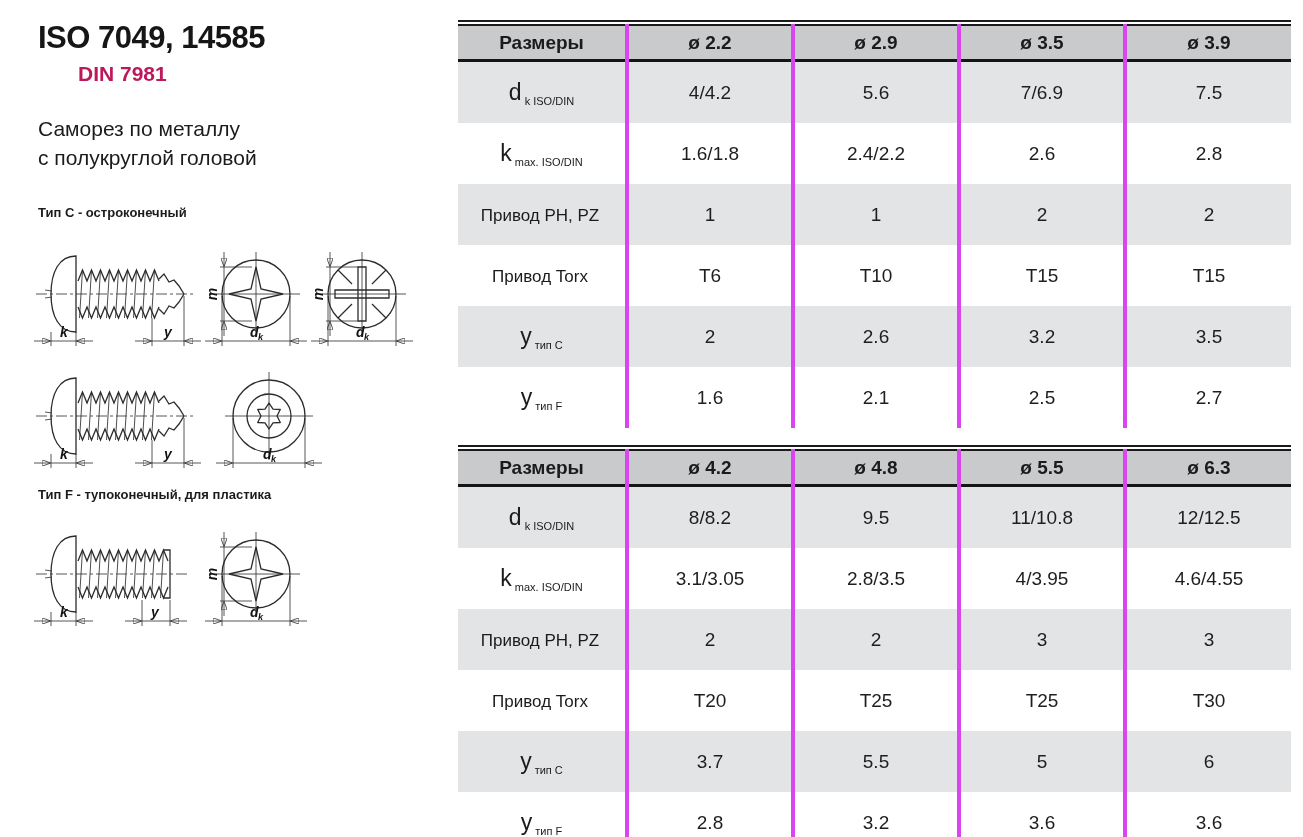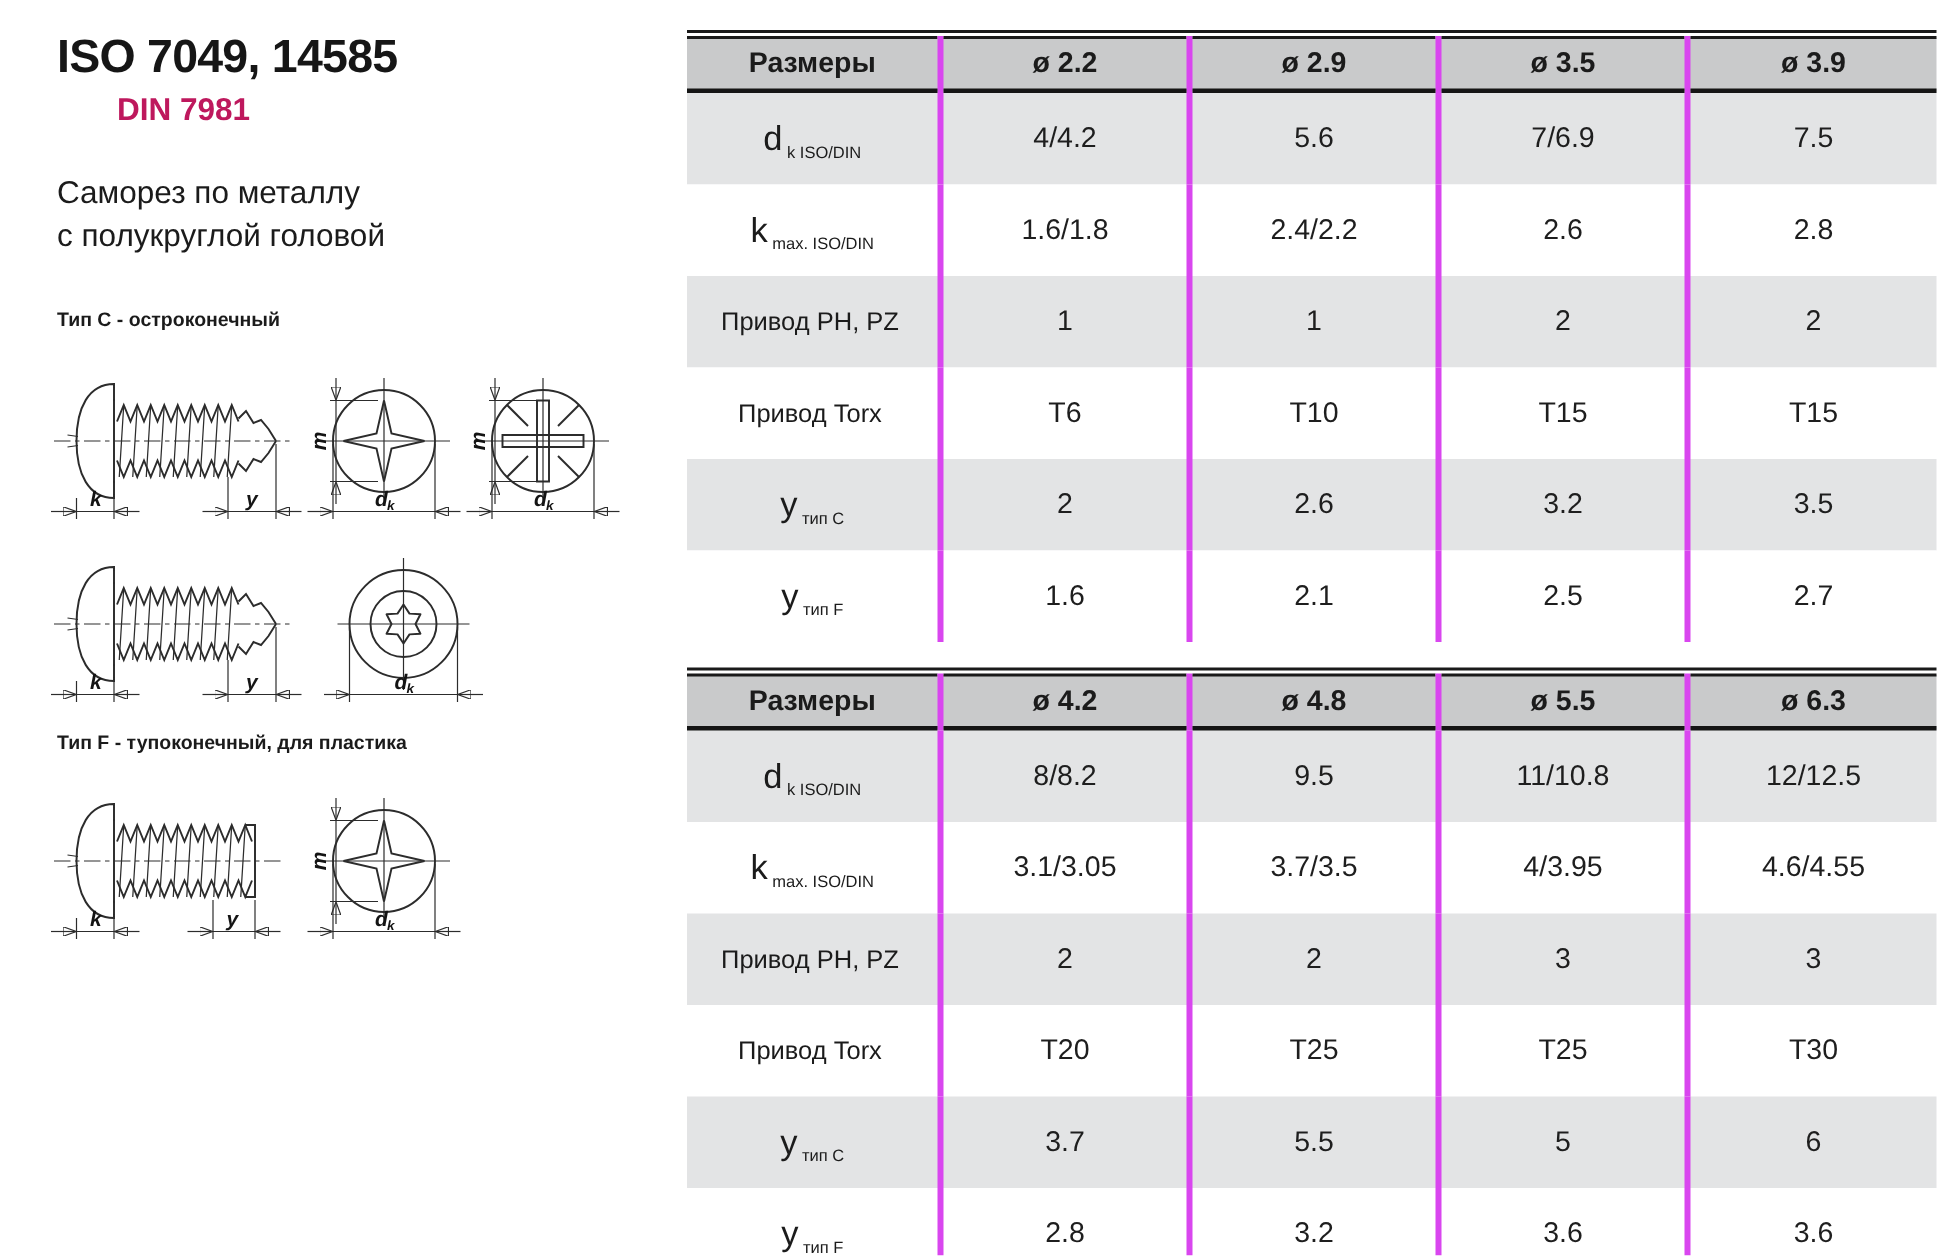--- a/index.html
+++ b/index.html
@@ -351,21 +351,21 @@
           <tr class="g sym">
             <td class="lbl"><span class="lm">d</span><span class="ls">k ISO/DIN</span></td>
             <td>8/8.2</td>
             <td>9.5</td>
             <td>11/10.8</td>
             <td>12/12.5</td>
           </tr>
           <tr class="w sym">
             <td class="lbl"><span class="lm">k</span><span class="ls">max. ISO/DIN</span></td>
             <td>3.1/3.05</td>
-            <td>3.7/3.5</td>
+            <td>2.8/3.5</td>
             <td>4/3.95</td>
             <td>4.6/4.55</td>
           </tr>
           <tr class="g txt">
             <td class="lbl"><span class="lm">Привод PH, PZ</span><span class="ls"></span></td>
             <td>2</td>
             <td>2</td>
             <td>3</td>
             <td>3</td>
           </tr>

